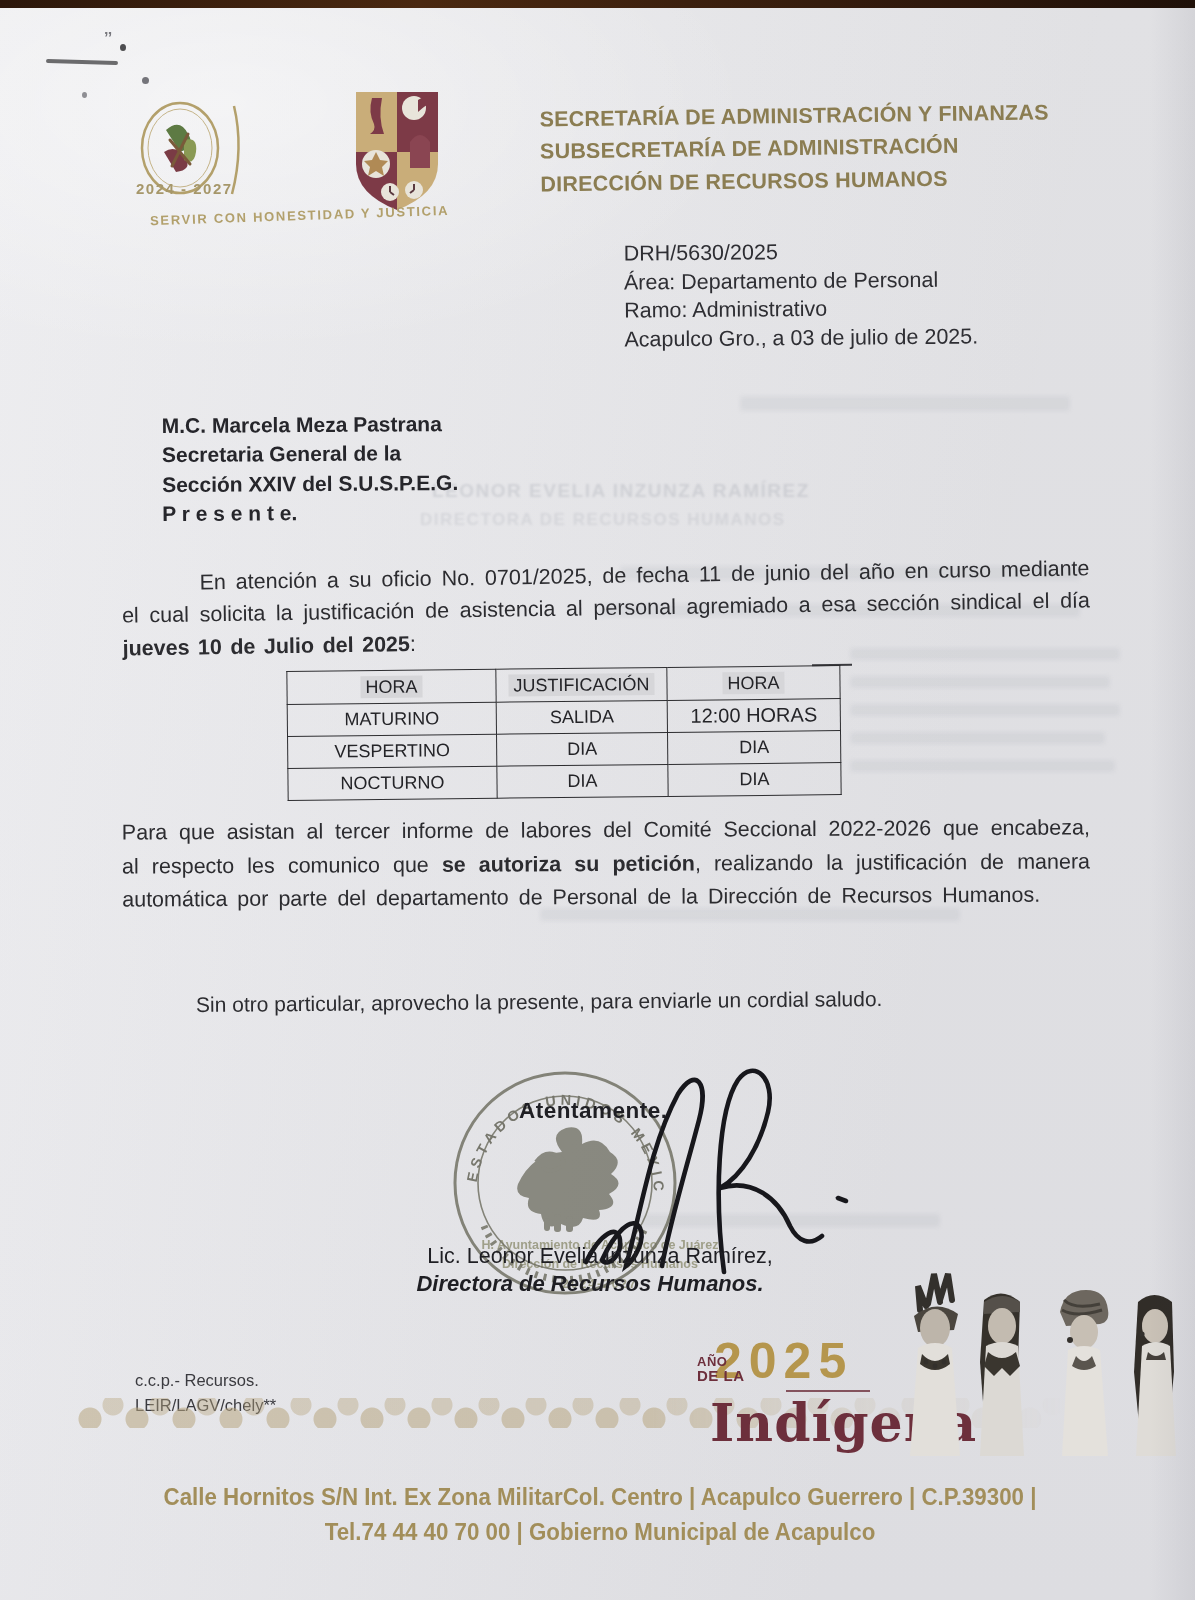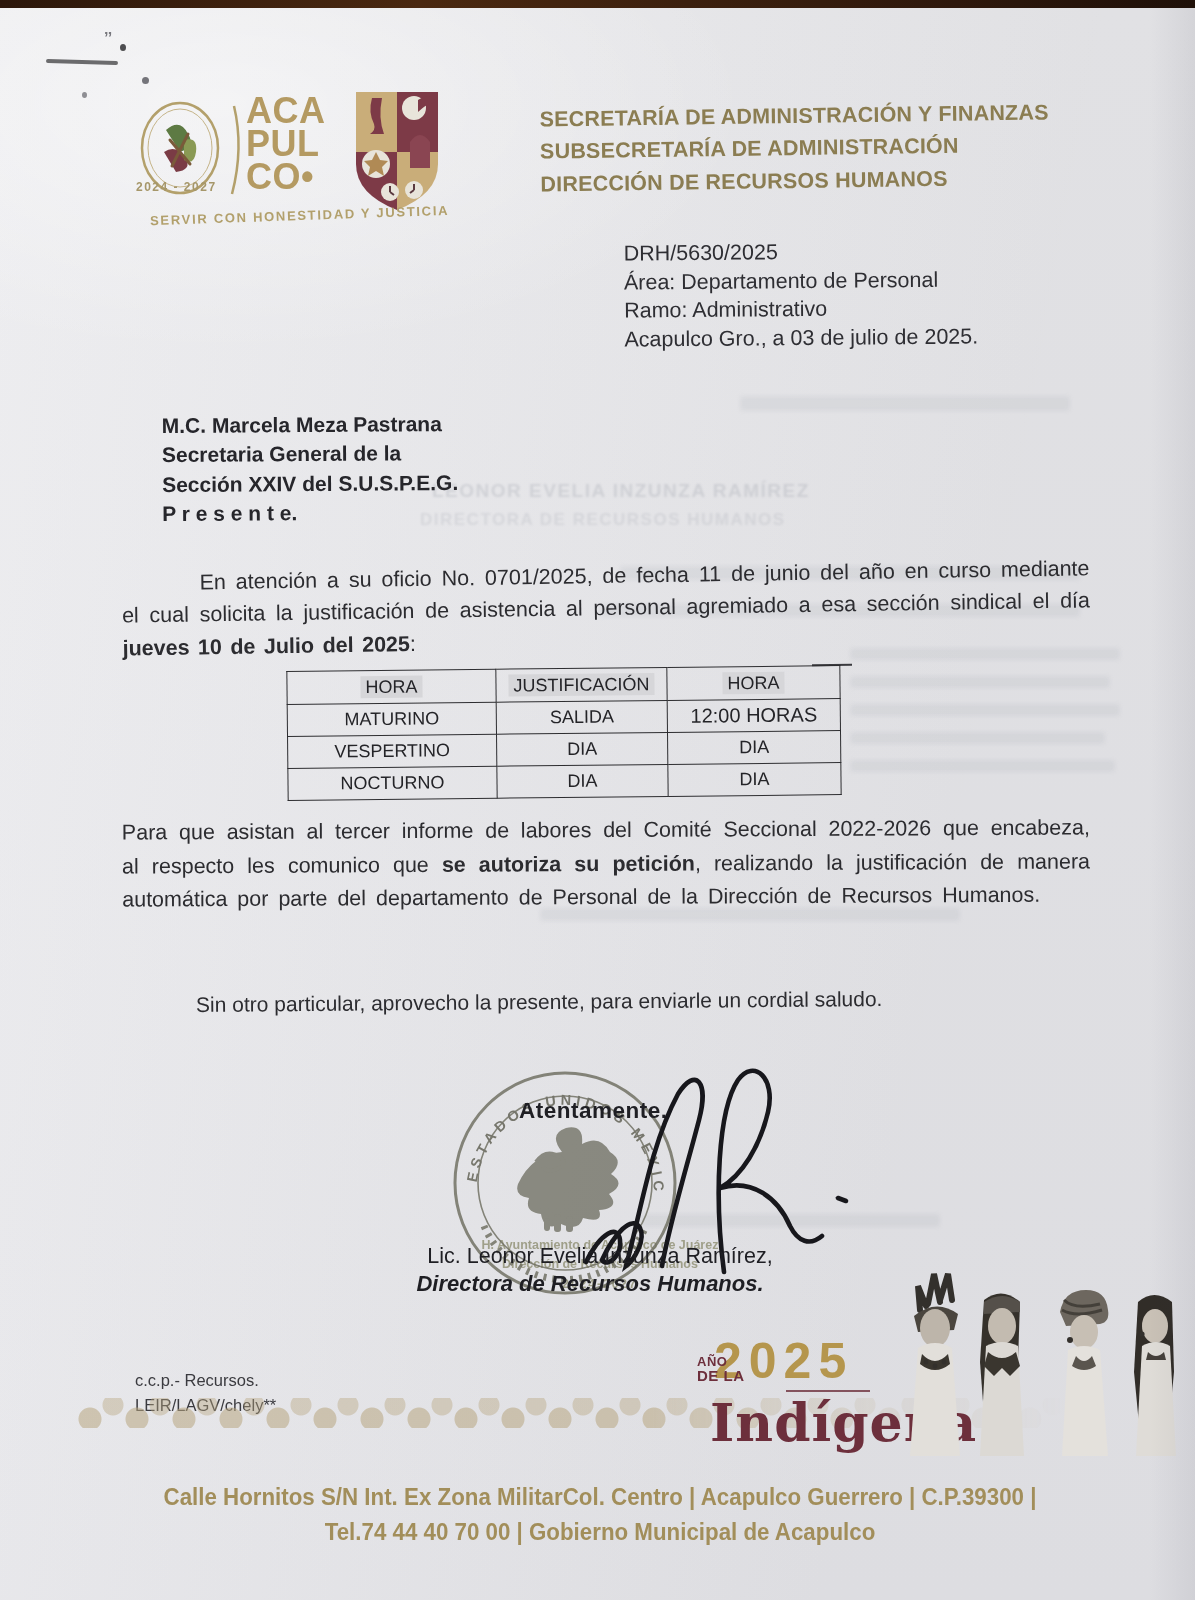--- a/index.html
+++ b/index.html
@@ -18,21 +18,21 @@
   .staple{left:46px;top:52px;width:72px;height:4px;background:#6b6b6d;transform:rotate(1.5deg);border-radius:2px;}
   .dot1{left:120px;top:36px;width:6px;height:7px;background:#4d4d50;border-radius:50%;}
   .dot2{left:142px;top:69px;width:7px;height:7px;background:#74747a;border-radius:50%;}
   .dot3{left:82px;top:84px;width:5px;height:6px;background:#8e8e93;border-radius:50%;}
   .mark{left:104px;top:22px;color:#77777d;font-size:16px;font-weight:700;}
   .smudge{background:rgba(125,135,152,.10);filter:blur(2px);border-radius:4px;}
   .ghost{color:#7b818e;font-weight:700;letter-spacing:1.5px;opacity:.20;filter:blur(1.1px);font-size:19px;white-space:nowrap;}
   
   .org{left:540px;top:92px;color:#8b7d52;font-weight:700;font-size:21.5px;line-height:1.5;transform:rotate(-0.8deg);letter-spacing:.2px;}
   .wordmark{left:246px;top:86px;color:#b49a62;font-weight:800;font-size:36px;line-height:.92;letter-spacing:.5px;}
-  .term{left:136px;top:172px;color:#a6976a;font-size:12px;letter-spacing:1.5px;font-weight:700;}
+  .term{left:136px;top:172px;color:#a6976a;font-size:15px;letter-spacing:1.5px;font-weight:700;}
   .tagline{left:150px;top:200px;color:#b2a06c;font-size:13px;font-weight:700;letter-spacing:1.7px;transform:rotate(-2deg);white-space:nowrap;}
   
   .refblock{left:624px;top:230px;color:#2e2e33;font-size:21.5px;line-height:1.33;transform:rotate(-0.5deg);}
   
   .recipient{left:162px;top:402px;color:#26262b;font-weight:700;font-size:21px;line-height:1.4;transform:rotate(-0.4deg);}
   
   .p1{left:122px;top:552px;width:968px;color:#2c2c30;font-size:21.5px;line-height:1.5;text-align:justify;text-indent:78px;word-spacing:2.5px;transform:rotate(-0.9deg);}
   .p2{left:122px;top:806px;width:968px;color:#2c2c30;font-size:21.5px;line-height:1.56;text-align:justify;word-spacing:4px;transform:rotate(-0.3deg);}
   .closing{left:196px;top:982px;color:#2c2c30;font-size:21px;transform:rotate(-0.5deg);white-space:nowrap;}
   .b{font-weight:700;}
@@ -84,25 +84,20 @@
 
   <svg class="abs" style="left:136px;top:92px;" width="110" height="104" viewBox="0 0 110 104">
     <ellipse cx="44" cy="48" rx="38" ry="45" fill="none" stroke="#b3a06b" stroke-width="2.5"></ellipse>
     <ellipse cx="44" cy="48" rx="32" ry="39" fill="none" stroke="#c5b488" stroke-width="1"></ellipse>
     <path d="M30 30 Q44 18 52 34 Q60 46 44 52 Z" fill="#5d7a43"></path>
     <path d="M28 52 Q40 44 50 58 Q56 70 40 72 Z" fill="#7a3b45"></path>
     <path d="M48 40 Q62 36 60 52 Q58 66 48 60 Z" fill="#8a9a55"></path>
     <path d="M34 40 L54 64 M52 34 L36 66" stroke="#7a5a3a" stroke-width="3" stroke-linecap="round"></path>
     <path d="M98 6 Q108 48 96 94" fill="none" stroke="#b3a06b" stroke-width="2.5"></path>
   </svg>
-  <div class="abs wordmark">
-    <div>ACA</div>
-    <div>PUL</div>
-    <div>CO•</div>
-  </div>
   <div class="abs term">2024 - 2027</div>
   <svg class="abs" style="left:352px;top:82px;" width="90" height="122" viewBox="0 0 90 122">
     <defs>
         <clipPath id="shield">
           <path d="M4 2 H86 V74 Q86 104 45 120 Q4 104 4 74 Z"></path>
         </clipPath>
       </defs>
     <g clip-path="url(#shield)">
       <rect x="4" y="2" width="41" height="60" fill="#c9ad79"></rect>
       <rect x="45" y="2" width="41" height="60" fill="#7d3a47"></rect>

